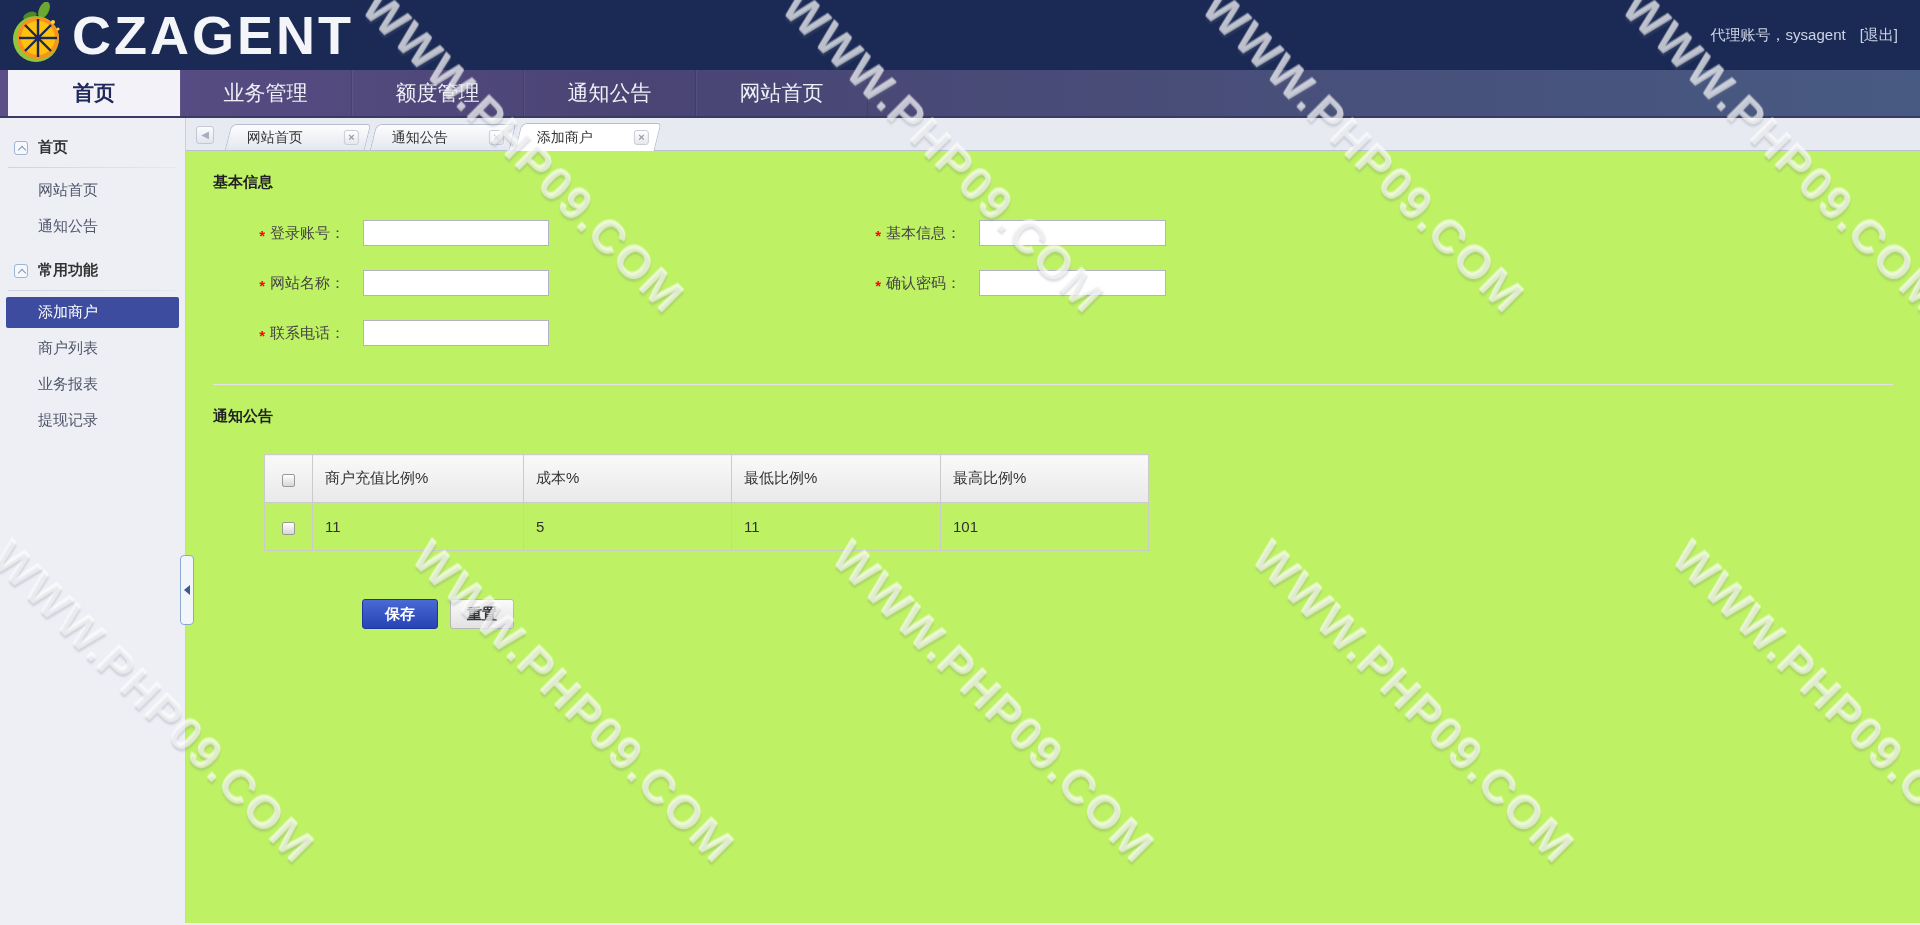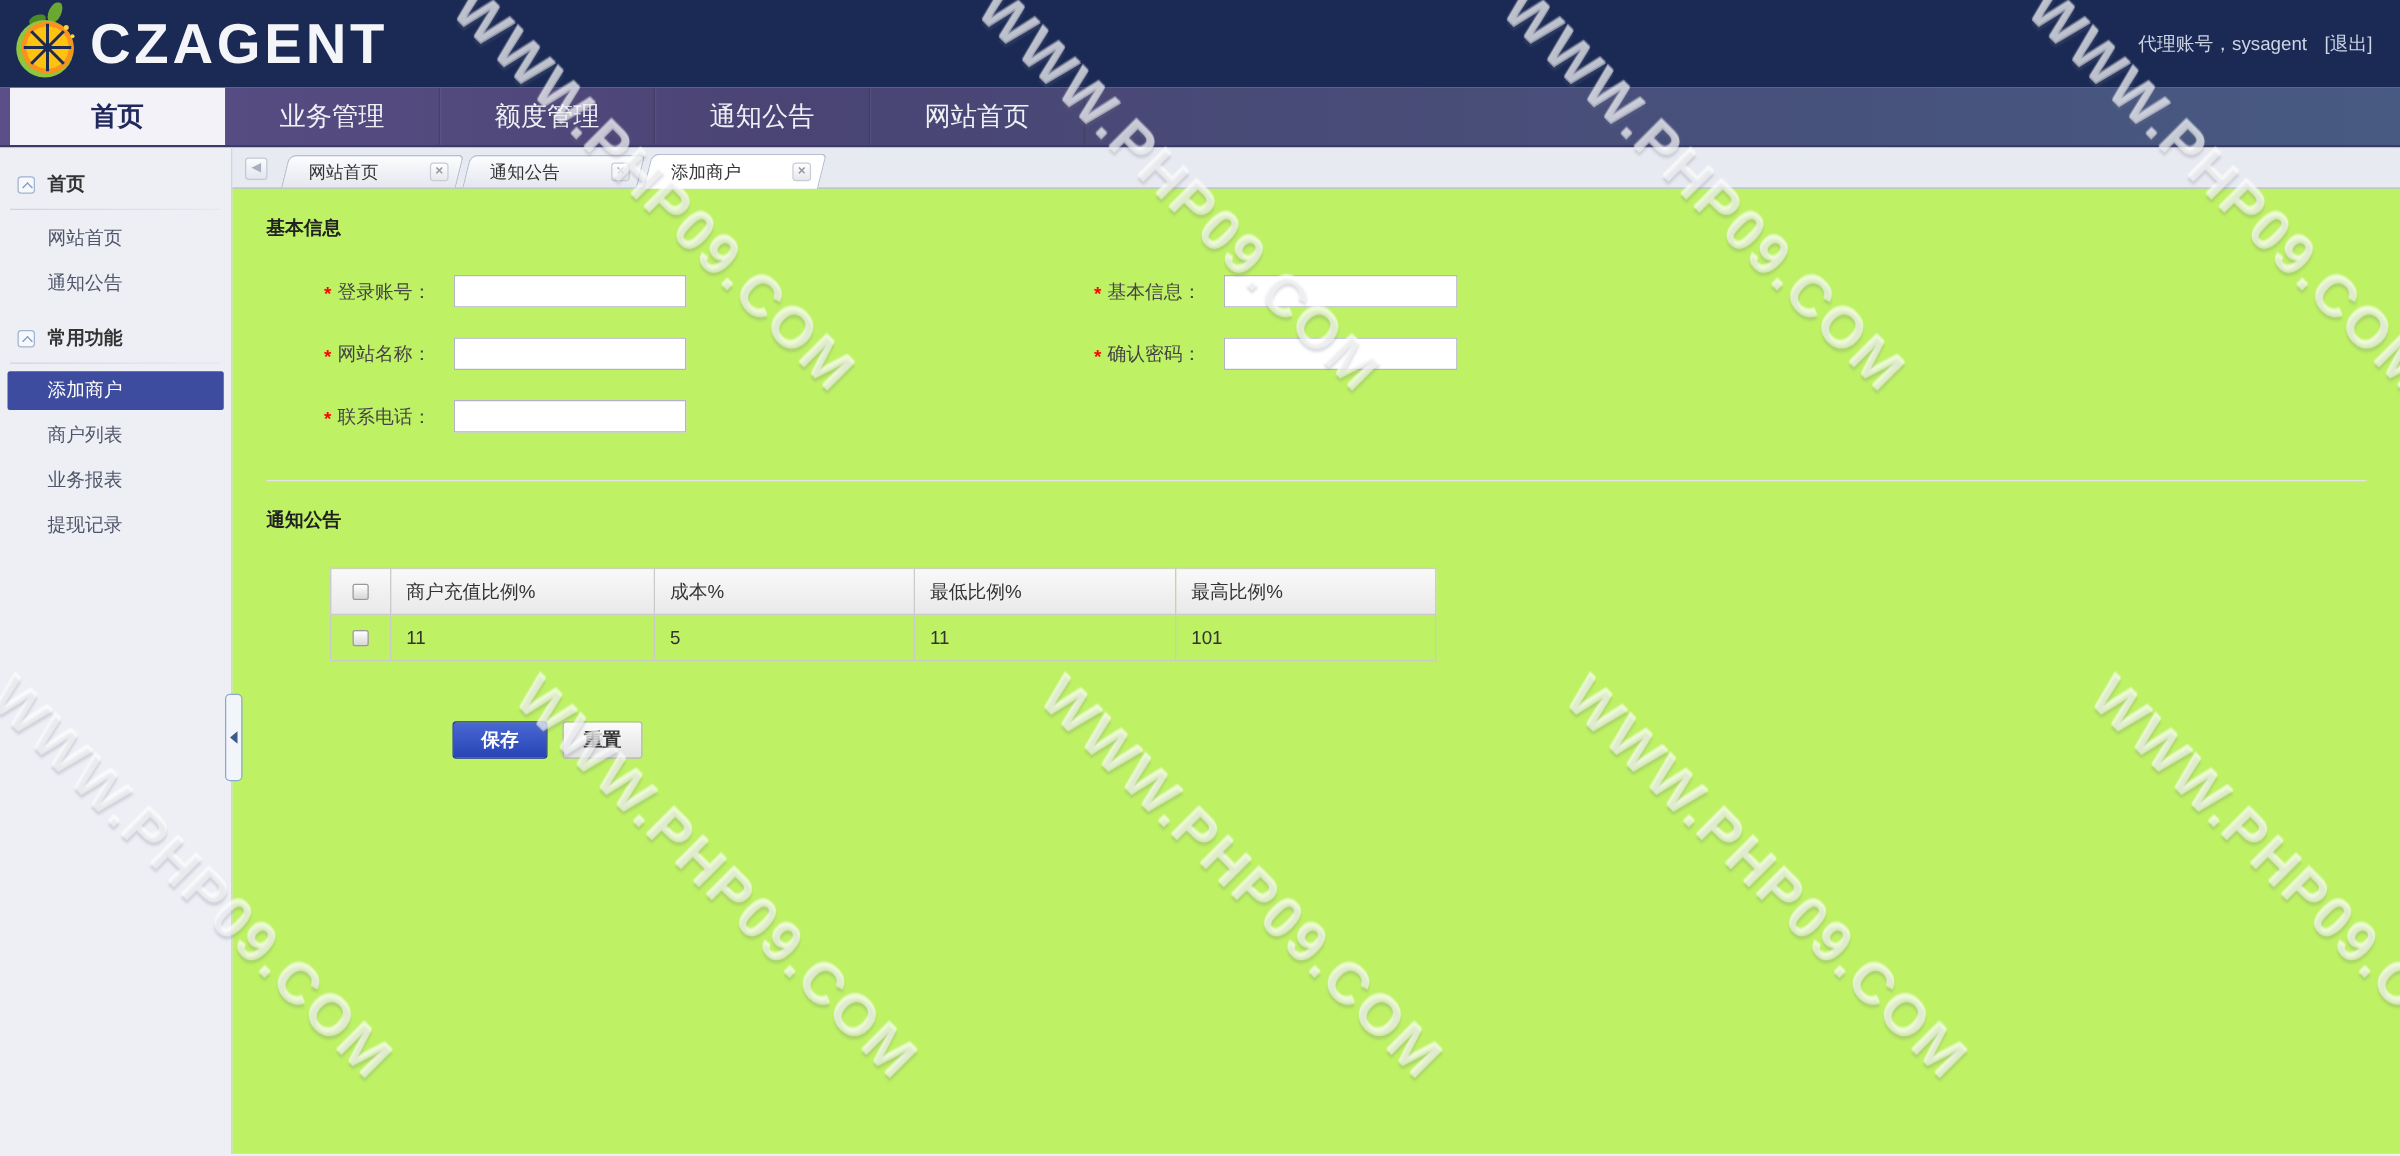--- a/index.html
+++ b/index.html
@@ -2,21 +2,21 @@
 <html><head>
 <meta charset="utf-8">
 <style>
   * { margin:0; padding:0; box-sizing:border-box; }
   html,body { width:1920px; height:925px; overflow:hidden; }
   body { font-family:"Liberation Sans","DejaVu Sans",sans-serif; background:#edeff5; position:relative; }
 
   
   .hdr { height:70px; background:#1b2a55; display:flex; align-items:center; position:relative; }
   .logo-wrap { display:flex; align-items:center; padding-left:8px; }
-  .logo-text { color:#f4f5f8; font-size:45px; font-weight:bold; letter-spacing:3px; margin-left:6px; }
+  .logo-text { color:#f4f5f8; font-size:54px; font-weight:bold; letter-spacing:3px; margin-left:6px; }
   .hdr-right { position:absolute; right:22px; top:0; height:100%; display:flex; align-items:center; gap:14px; color:#cdd4e4; font-size:15px; }
   .logout { color:#cdd4e4; cursor:pointer; }
 
   
   .nav { height:48px; background:linear-gradient(90deg,#5c4f88 0%,#4a4474 33%,#484d78 60%,#475a82 100%); border-bottom:2px solid #3a3a66; display:flex; }
   .nav-item { width:172px; display:flex; align-items:center; justify-content:center; color:#eef0f6; font-size:21px; cursor:pointer; border-right:1px solid rgba(0,0,0,0.12); box-shadow:inset 1px 0 0 rgba(255,255,255,0.06); }
   .nav-item.active { background:#f2f2f8; color:#20295c; font-weight:bold; margin-left:8px; border-right:none; box-shadow:none; }
 
   
   .page-body { display:flex; height:805px; position:relative; }
@@ -48,21 +48,21 @@
   .sec-title { font-size:15px; font-weight:bold; color:#222; margin:22px 0 0 27px; }
   .form-grid { display:grid; grid-template-columns:159px 186px 394px 187px; column-gap:18px; margin-top:16px; }
   .f-label { display:flex; justify-content:flex-end; align-items:center; gap:5px; height:50px; font-size:15px; color:#444; }
   .req { color:#f00; font-size:15px; font-weight:bold; padding-top:4px; }
   .f-input-cell { display:flex; align-items:center; height:50px; }
   .f-input { width:100%; height:26px; border:1px solid #b3b3c7; background:#fff; padding:0 6px; font-size:14px; }
   .divider { height:1px; background:#e4e4e8; margin:26px 27px 0 27px; }
 
   
   .ratio-table { border-collapse:collapse; margin:28px 0 0 78px; }
-  .ratio-table th, .ratio-table td { border:1px solid #cbcbcb; font-size:15px; color:#333; text-align:left; padding:0 12px; height:37px; font-weight:normal; }
+  .ratio-table th, .ratio-table td { border:1px solid #cbcbcb; font-size:15px; color:#333; text-align:left; padding:0 12px; height:48px; font-weight:normal; }
   .ratio-table th { background:linear-gradient(#f9f9f9,#e9e9e9); }
   .cb-col { width:48px; text-align:center !important; padding:0 !important; }
   .c1{ width:211px; } .c2{ width:208px;margin-top:42px; } .c3{ width:209px; } .c4{ width:208px;margin-left:32px; }
   .checkbox { display:inline-block; width:13px; height:13px; border:1px solid #999; border-radius:2px; background:linear-gradient(#ffffff,#d8d8d8); vertical-align:middle; cursor:pointer; }
 
   
   .actions { margin:48px 0 0 176px; display:flex; gap:12px; }
   .btn-save { width:76px; height:30px; border:1px solid #2036a0; border-radius:3px; background:linear-gradient(#4a69d4,#2743b5); color:#fff; font-size:15px; font-weight:bold; cursor:pointer; }
   .btn-reset { width:64px; height:30px; border:1px solid #b8b8b8; border-radius:3px; background:linear-gradient(#fbfbfb,#e2e2e2); color:#333; font-size:15px; font-weight:bold; cursor:pointer; }
 

